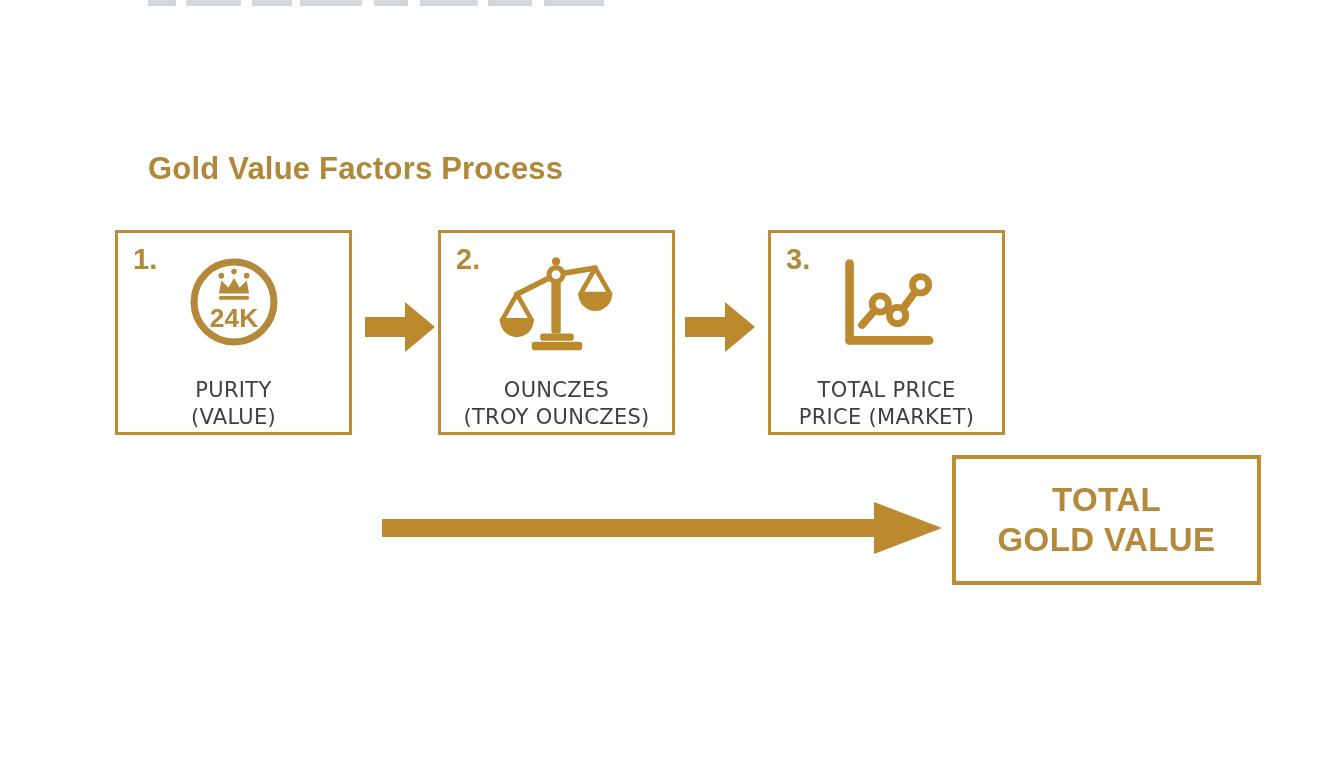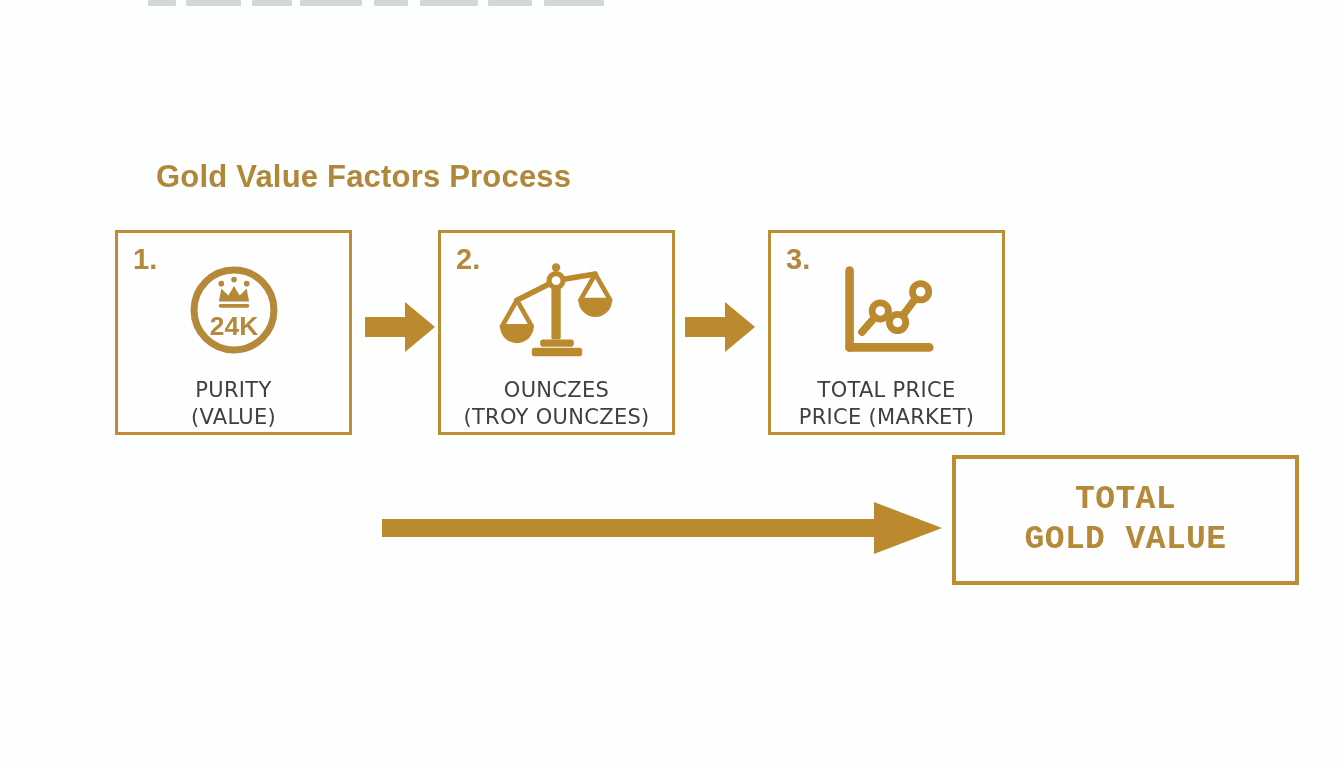--- a/index.html
+++ b/index.html
@@ -9,54 +9,53 @@
     background:#fdfefe;
     overflow:hidden;
     font-family:"Liberation Sans", sans-serif;
   }
   
   .artifact-strip{position:absolute;top:0;left:148px;width:480px;height:9px;}
   .artifact-strip span{
     position:absolute;top:0;height:6px;background:#aeb6ba;opacity:.55;border-radius:1px;
   }
   .title{
-    position:absolute;left:148px;top:151px;margin:8px;
+    position:absolute;left:148px;top:151px;margin:0;
     font-size:31px;font-weight:bold;letter-spacing:.2px;
     color:#b1873a;
   }
   .step-box{
     position:absolute;top:230px;width:237px;height:205px;
     border:3px solid #bd8d33;background:#fefefe;
     box-sizing:border-box;
     display:flex;flex-direction:column;align-items:center;
     padding-top:22px;
   }
   .step-number{
     position:absolute;left:15px;top:10px;
     font-size:29px;font-weight:bold;color:#b5893a;
   }
   .icon-wrap{
-    height:110px;display:flex;align-items:center;justify-content:center;
+    height:110px;display:flex;align-items:flex-start;justify-content:center;
   }
   .step-label{
     margin-top:12px;text-align:center;
     font-family:"DejaVu Sans", sans-serif;
     font-size:21px;line-height:27px;letter-spacing:.3px;
     color:#3f3f3f;
   }
   .step-label span{display:block;}
   .flow-arrow{position:absolute;top:299px;width:72px;height:56px;}
   .long-arrow{position:absolute;left:382px;top:500px;width:560px;height:56px;}
   .total-box{
-    position:absolute;left:952px;top:455px;width:347px;height:130px;
+    position:absolute;left:952px;top:455px;width:309px;height:130px;
     border:4px solid #bd8d33;background:#fefefe;
     box-sizing:border-box;
     display:flex;flex-direction:column;align-items:center;justify-content:center;
     text-align:center;
-    font-family:Liberation Mono, monospace;
   }
   .total-box span{
     display:block;
     font-size:33px;line-height:40px;font-weight:bold;letter-spacing:.4px;
     color:#b5893a;
   }
   svg{display:block;}
 </style>
 </head>
 <body>

